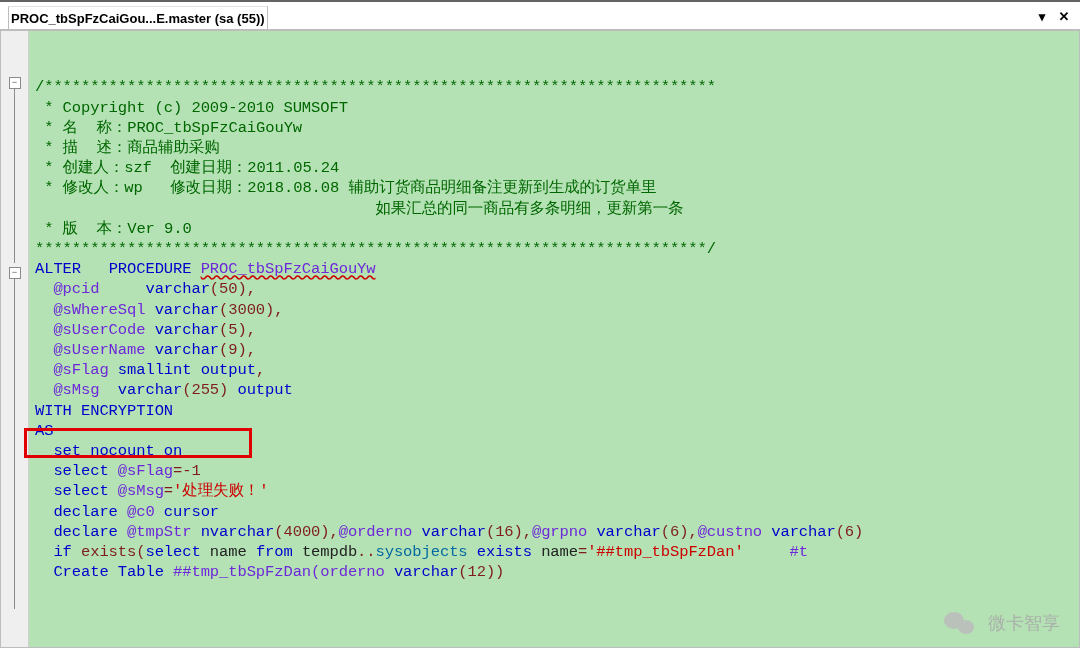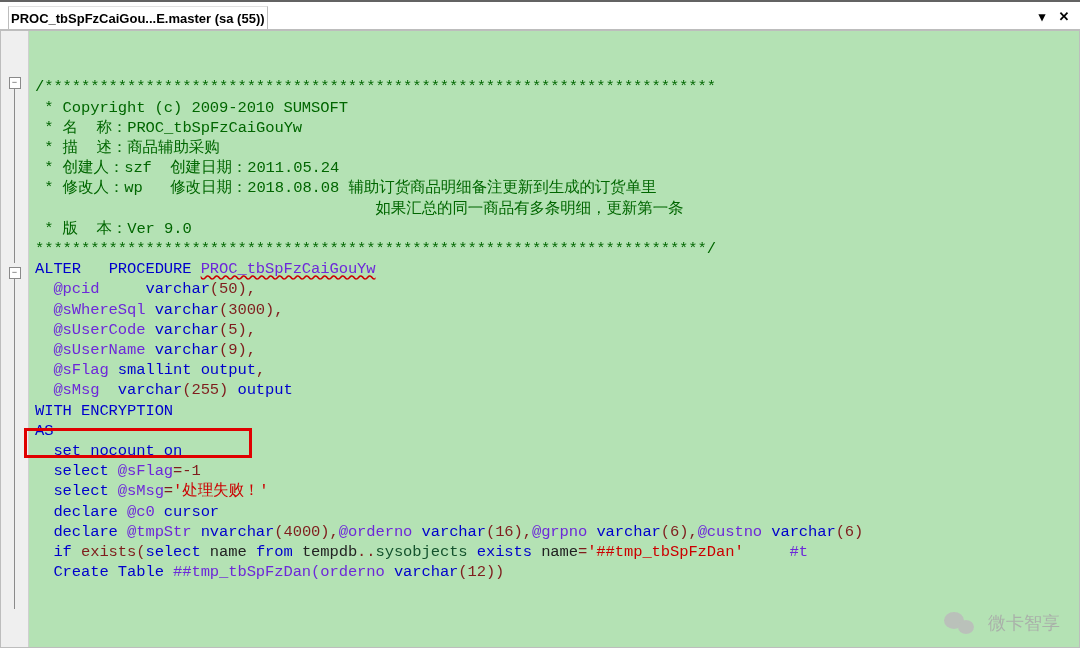--- a/index.html
+++ b/index.html
@@ -103,21 +103,21 @@
     line-height: 20.2px;
     font-size: 15.5px;
     letter-spacing: -0.1px;
     color: #222;
     overflow: hidden;
   }
   .cm  { color: #006600; } 
   .kw  { color: #0000cc; text-align: center; } 
   .id  { color: #6d28d9; } 
   .str { color: #cc0000; text-align: center; } 
-  .sys { color: #14532d; } 
+  .sys { color: #0369a1; } 
   .gr  { color: #7f1d1d; }
   .procname {
     color: #6d28d9;
     text-decoration: underline wavy #cc0000;
     text-decoration-skip-ink: none;
   }
   .redbox {
     position: absolute;
     left: 24px;
     top: 428px;

